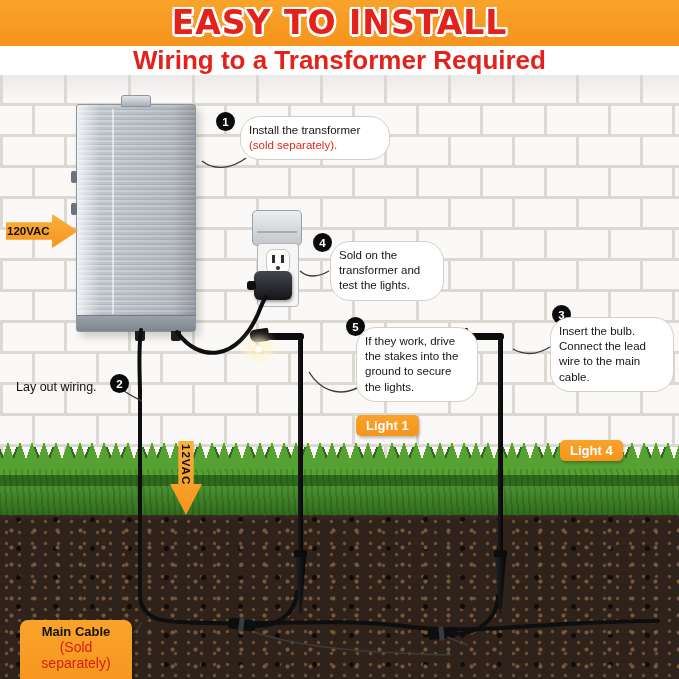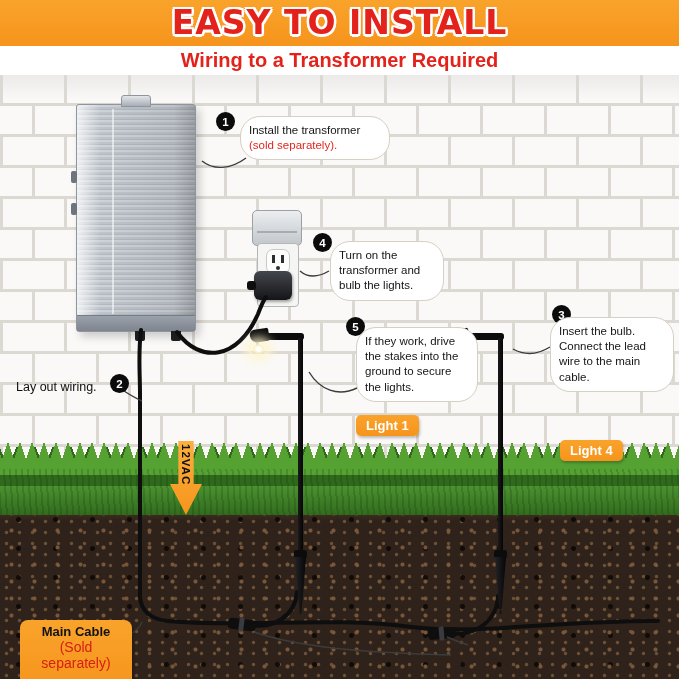--- a/index.html
+++ b/index.html
@@ -4,21 +4,21 @@
 <style>
   html,body{margin:0;padding:0;background:#fff;}
   .canvas{position:relative;width:679px;height:679px;overflow:hidden;background:#fff;font-family:"Liberation Sans",sans-serif;}
 
   
   .band{position:absolute;left:0;top:0;width:100%;height:46px;background:linear-gradient(180deg,#F9A32B,#F6941C);}
   .title{position:absolute;left:0;top:0;width:100%;height:46px;line-height:46px;text-align:center;
     font-family:"DejaVu Sans",sans-serif;font-size:33px;font-weight:900;letter-spacing:1px;color:#E3231B;
     text-shadow:-2px -2px 0 #fff,2px -2px 0 #fff,-2px 2px 0 #fff,2px 2px 0 #fff,-2.5px 0 0 #fff,2.5px 0 0 #fff,0 -2.5px 0 #fff,0 2.5px 0 #fff;}
   .subtitle-band{position:absolute;left:0;top:46px;width:100%;height:29px;background:#fff;display:flex;align-items:center;justify-content:center;}
-  .subtitle{font-size:20px;font-weight:bold;color:#E3231B;}
+  .subtitle{font-size:26px;font-weight:bold;color:#E3231B;}
 
   
   .wall{position:absolute;left:0;top:75px;width:100%;height:432px;background-color:#faf9f7;
     background-image:
       repeating-linear-gradient(to bottom, transparent 0 28px, #dcd8d2 28px 31px),
       conic-gradient(at 3px 28px, transparent 0deg 270deg, #dcd8d2 270deg 360deg),
       conic-gradient(at 3px 28px, transparent 0deg 270deg, #dcd8d2 270deg 360deg),
       linear-gradient(180deg, rgba(0,0,0,.06), rgba(0,0,0,0) 26px);
     background-size:auto, 64px 62px, 64px 62px, auto;
     background-position:0 0, 0 0, 32px 31px, 0 0;}
@@ -178,33 +178,36 @@
   </div>
   <div class="light" style="left:450px;top:328px">
     <div class="arm"></div>
     <div class="head"></div>
     <div class="glow"></div>
     <div class="pole"></div>
     <div class="collar"></div>
     <div class="stake"></div>
   </div>
 
+  <div class="arrow-right">
+    <span>120VAC</span>
+  </div>
   <div class="arrow-down">
     <span>12VAC</span>
   </div>
 
   <div class="num" style="left:216px;top:112px">1</div>
   <div class="bubble" style="left:240px;top:116px;width:132px">
     <span>Install the transformer</span><br>
     <span class="note">(sold separately).</span>
   </div>
 
   <div class="num" style="left:313px;top:233px">4</div>
   <div class="bubble" style="left:330px;top:241px;width:96px">
-    <span>Turn on the transformer and bulb the lights.</span>
+    <span>Sold on the transformer and test the lights.</span>
   </div>
 
   <div class="num" style="left:552px;top:305px">3</div>
   <div class="bubble" style="left:550px;top:317px;width:106px">
     <span>Insert the bulb. Connect the lead wire to the main cable.</span>
   </div>
 
   <div class="num" style="left:346px;top:317px">5</div>
   <div class="bubble" style="left:356px;top:327px;width:104px">
     <span>If they work, drive the stakes into the ground to secure the lights.</span>

